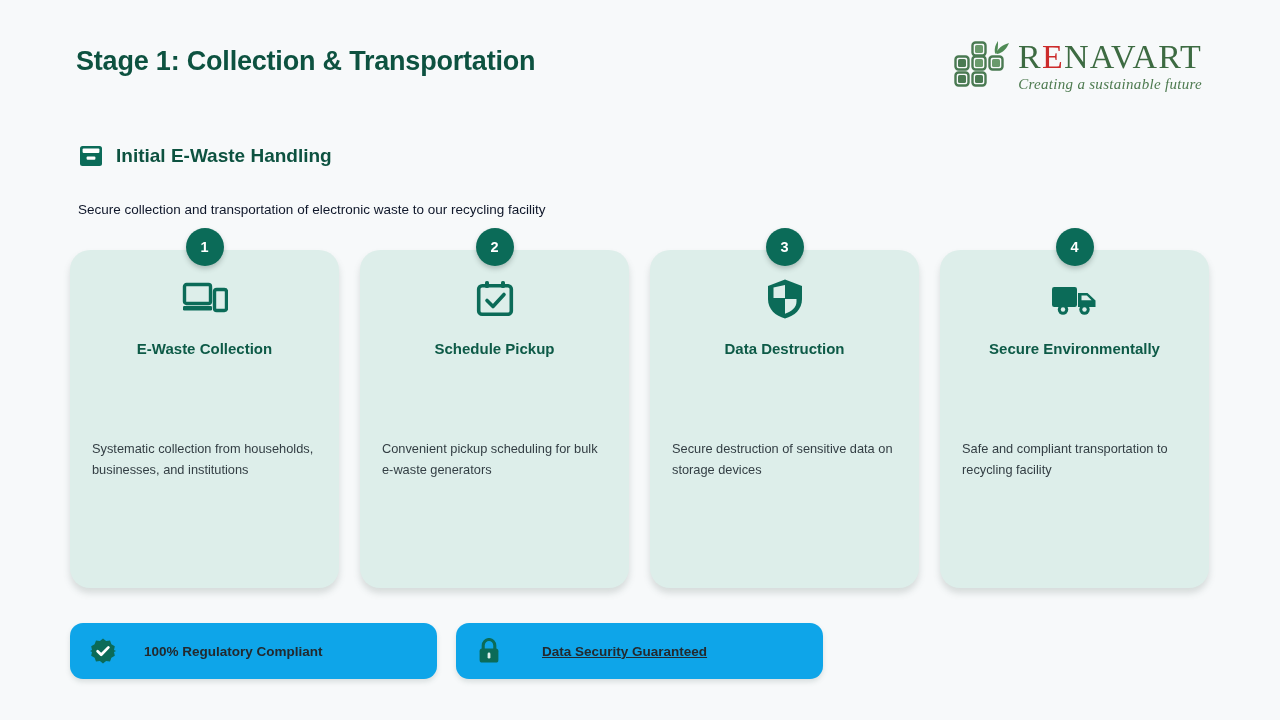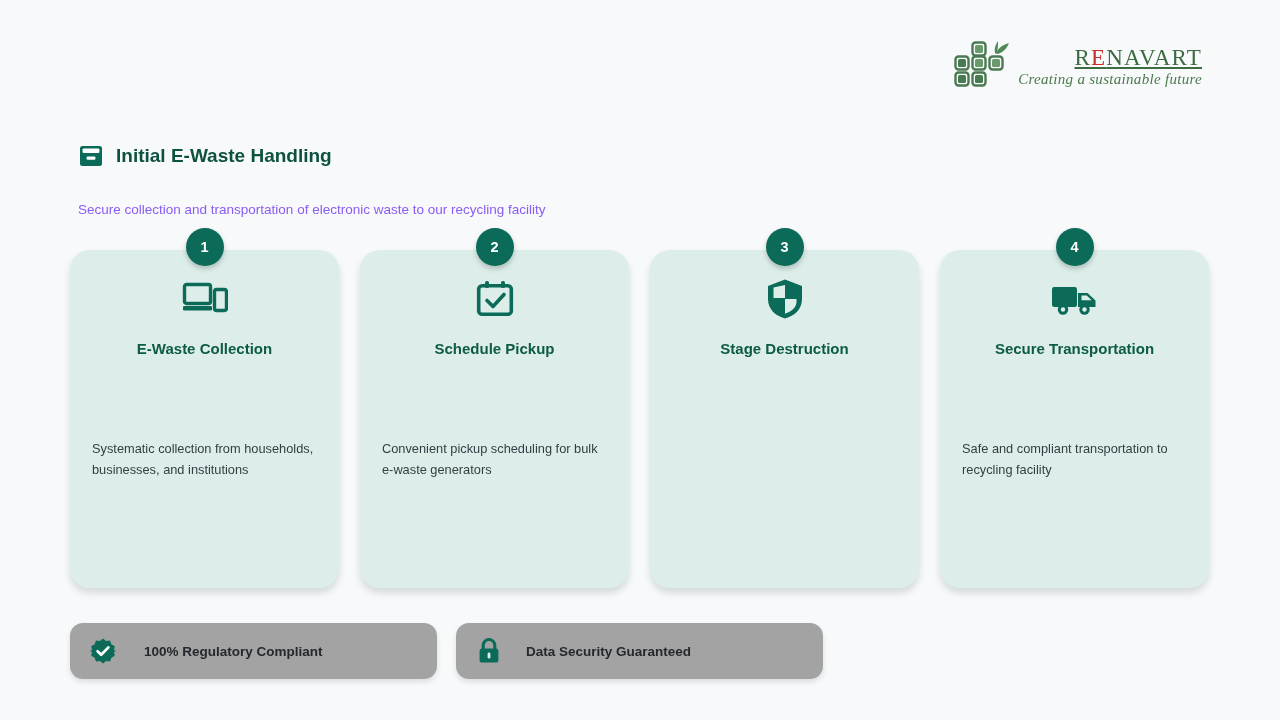--- a/index.html
+++ b/index.html
@@ -50,25 +50,24 @@
     flex: none;
   }
   .logo-text-wrap {
     display: flex;
     flex-direction: column;
     align-items: flex-end;
     line-height: 1;
   }
   .logo-word {
     font-family: "Liberation Serif", serif;
-    font-size: 23px;
+    font-size: 34px;
     letter-spacing: 1.2px;
     color: #3d6b42;
     font-weight: normal;
-    text-decoration: underline;
   }
   .logo-word .hl { color: #cc2b2b; }
   .logo-tagline {
     font-family: "Liberation Serif", serif;
     font-style: italic;
     font-size: 15px;
     color: #4d7a4f;
     margin-top: 3px;
     letter-spacing: 0.3px;
   }
@@ -87,21 +86,21 @@
     font-size: 19px;
     font-weight: bold;
     color: #0d5240;
     white-space: nowrap;
   }
   .section-sub {
     position: absolute;
     left: 78px;
     top: 202px;
     font-size: 13.5px;
-    color: #8b5cf6;
+    color: #0f172a;
     white-space: nowrap;
   }
 
   
   .cards {
     position: absolute;
     left: 70px;
     top: 250px;
     width: 1140px;
     height: 340px;
@@ -169,21 +168,21 @@
     position: absolute;
     left: 70px;
     top: 623px;
     width: 1140px;
     display: flex;
     gap: 19px;
   }
   .badge-pill {
     width: 367px;
     height: 56px;
-    background: #a3a3a3;
+    background: #0ea5e9;
     border-radius: 13px;
     box-shadow: 0 3px 5px rgba(80,100,95,0.17);
     display: flex;
     align-items: center;
     box-sizing: border-box;
     padding-left: 20px;
     text-align: center;
   }
   .badge-icon {
     width: 26px;
@@ -193,28 +192,29 @@
     align-items: center;
     justify-content: center;
   }
   .badge-label {
     margin-left: 28px;
     font-size: 13.5px;
     font-weight: bold;
     color: #23292e;
     white-space: nowrap;
   }
-  .badge-pill.narrow-gap .badge-label { margin-left: 24px; }
+  .badge-pill.narrow-gap .badge-label { margin-left: 40px; text-decoration: underline; }
 
   svg { display: block; }
 </style>
 </head>
 <body>
 
 <div class="header">
+  <div class="page-title">Stage 1: Collection &amp; Transportation</div>
 
   <div class="logo">
     <div class="logo-mark">
       <svg width="58" height="52" viewBox="0 0 58 52">
 
         <g fill="none" stroke="#4a7a52" stroke-width="2.4">
           <rect x="20.5" y="2.5" width="13" height="13" rx="3"></rect>
           <rect x="3.5" y="16.5" width="13" height="13" rx="3"></rect>
           <rect x="20.5" y="16.5" width="13" height="13" rx="3"></rect>
           <rect x="37.5" y="16.5" width="13" height="13" rx="3"></rect>
@@ -288,37 +288,38 @@
 
   <div class="card">
     <div class="card-badge">3</div>
     <div class="card-icon">
       <svg width="38" height="42" viewBox="0 0 38 42">
         <path d="M19 1.5 L36 8 V21 C36 31.5 28.5 37.8 19 40.5 C9.5 37.8 2 31.5 2 21 V8 Z" fill="#0b6b58"></path>
         <path d="M19 7 V20 H7.5 V9.5 Z" fill="#ddeeea"></path>
         <path d="M19 21 H30.5 V23.5 C30.5 29.5 25.5 33.5 19 35.7 Z" fill="#ddeeea"></path>
       </svg>
     </div>
-    <div class="card-title">Stage Destruction</div>
+    <div class="card-title">Data Destruction</div>
+    <div class="card-desc">Secure destruction of sensitive data on storage devices</div>
   </div>
 
   <div class="card">
     <div class="card-badge">4</div>
     <div class="card-icon">
       <svg width="48" height="38" viewBox="0 0 48 38">
         <rect x="1" y="7" width="25" height="20" rx="2.2" fill="#0b6b58"></rect>
         <path d="M27 13 H36.5 L44.5 20.5 V27 H27 Z" fill="#0b6b58"></path>
         <path d="M30.5 15.5 H35.8 L40.6 20.3 H30.5 Z" fill="#ddeeea"></path>
         <circle cx="12" cy="29.5" r="5.2" fill="#0b6b58"></circle>
         <circle cx="12" cy="29.5" r="2.2" fill="#ddeeea"></circle>
         <circle cx="33.5" cy="29.5" r="5.2" fill="#0b6b58"></circle>
         <circle cx="33.5" cy="29.5" r="2.2" fill="#ddeeea"></circle>
       </svg>
     </div>
-    <div class="card-title">Secure Transportation</div>
+    <div class="card-title">Secure Environmentally</div>
     <div class="card-desc">Safe and compliant transportation to recycling facility</div>
   </div>
 
 </div>
 
 <div class="badges">
 
   <div class="badge-pill">
     <span class="badge-icon">
       <svg width="26" height="26" viewBox="0 0 26 26">

